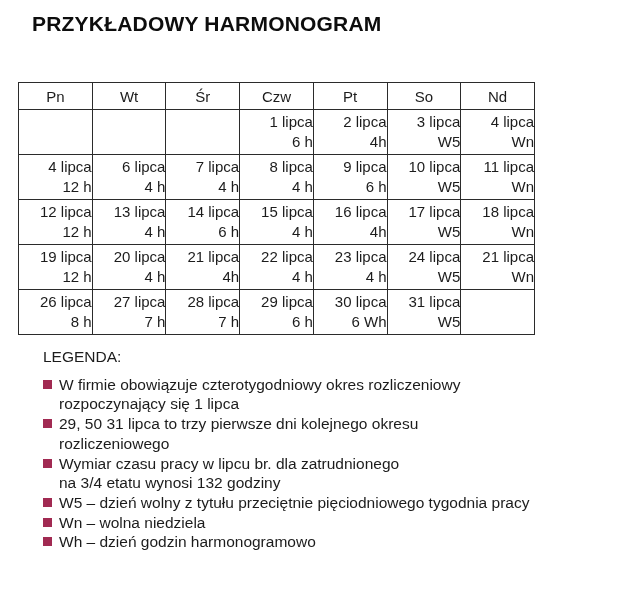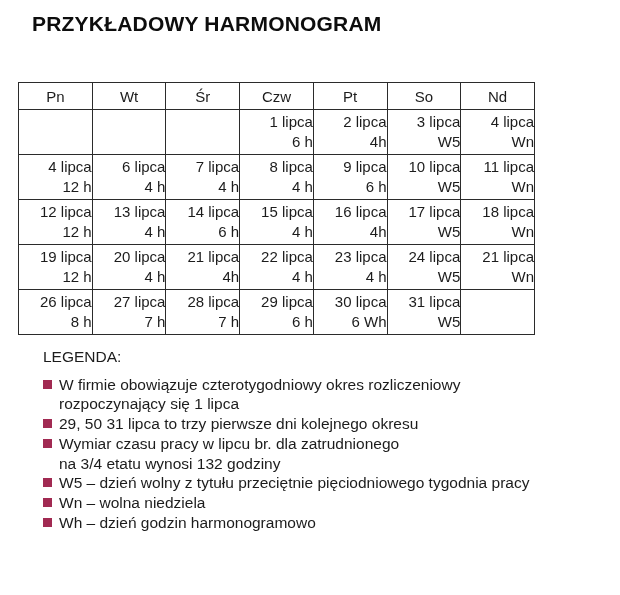--- a/index.html
+++ b/index.html
@@ -242,21 +242,21 @@
     <div class="legend-title">LEGENDA:</div>
 
     <div class="legend-item">
       <span class="bullet"></span>
       <span class="legend-text"><span>W firmie obowiązuje czterotygodniowy okres rozliczeniowy</span><br><span>rozpoczynający się 1 lipca</span></span>
     </div>
 
 
     <div class="legend-item">
       <span class="bullet"></span>
-      <span class="legend-text"><span>29, 50 31 lipca to trzy pierwsze dni kolejnego okresu</span><br></span>
+      <span class="legend-text"><span>29, 50 31 lipca to trzy pierwsze dni kolejnego okresu</span><br><span>rozliczeniowego</span></span>
     </div>
 
     <div class="legend-item">
       <span class="bullet"></span>
       <span class="legend-text"><span>Wymiar czasu pracy w lipcu br. dla zatrudnionego</span><br><span>na 3/4 etatu wynosi 132 godziny</span></span>
     </div>
 
     <div class="legend-item">
       <span class="bullet"></span>
       <span class="legend-text"><span>W5 – dzień wolny z tytułu przeciętnie pięciodniowego tygodnia pracy</span></span>

